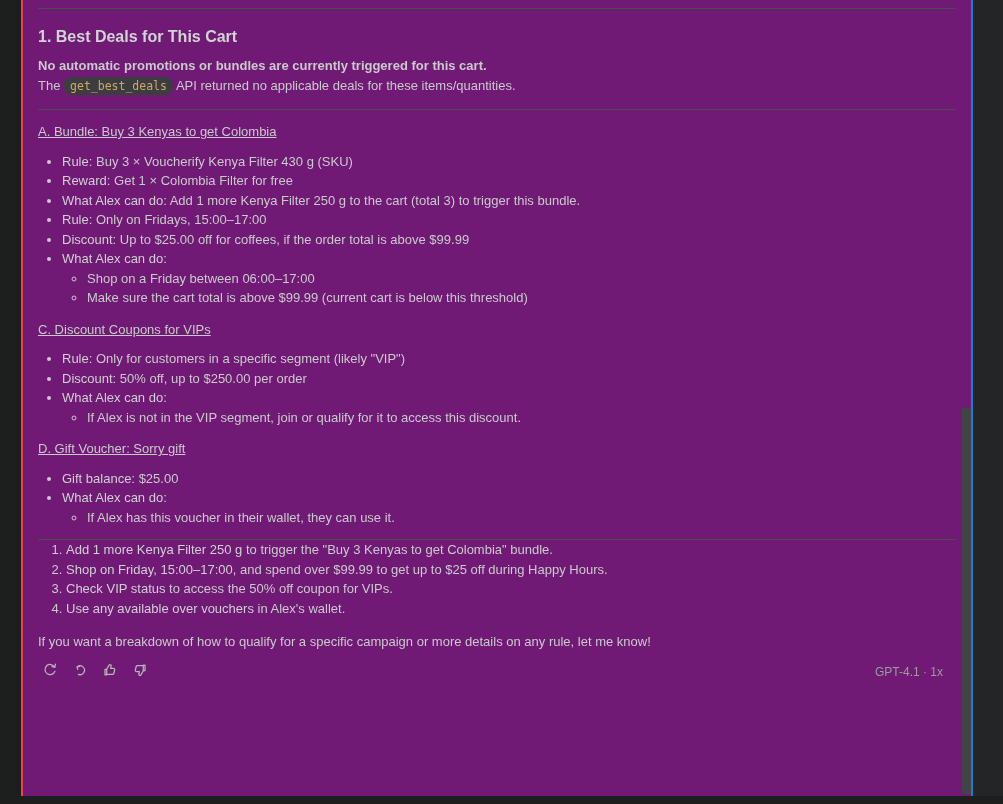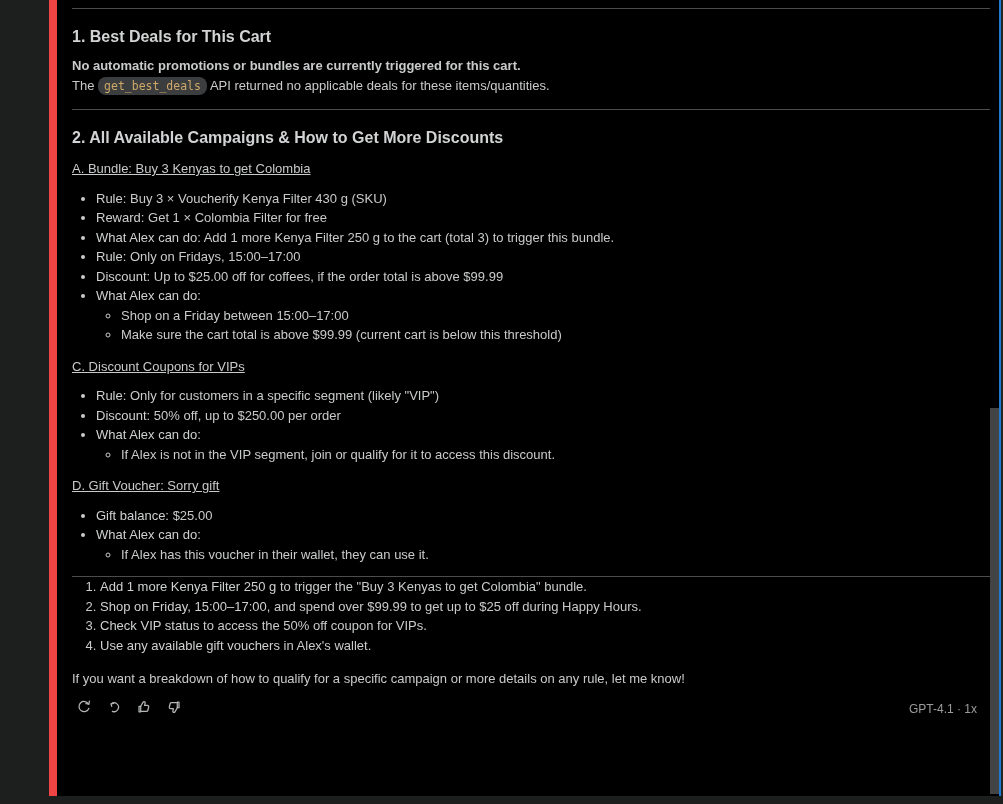--- a/index.html
+++ b/index.html
@@ -13,25 +13,24 @@
     font-size: 13px;
     color: #c9cacb;
     -webkit-font-smoothing: antialiased;
   }
   .right-strip {
     position: absolute; left: 973px; top: 0; width: 30px; height: 796px;
     background: #242526;
   }
   .panel {
     position: absolute; left: 21px; top: 0; width: 952px; height: 796px;
-    background: #000000;
-    border-left: 8px solid #ef4444;
+    background: #701a75;
+    border-left: 2px solid #ef4444;
     border-right: 2px solid #1f7ad0;
     overflow: hidden;
-    margin-left: 28px;
   }
   .content {
     position: absolute; left: 15px; top: 0; width: 918px;
     line-height: 1.5;
   }
   hr {
     border: none; border-top: 1px solid #4b4c4d; margin: 0;
   }
   .hr-top { margin-top: 8px; }
   .hr-mid { margin-top: 14px; }
@@ -87,35 +86,34 @@
   <div class="content">
 
     <hr class="hr-top">
 
     <h3>1. Best Deals for This Cart</h3>
     <p class="status-bold">No automatic promotions or bundles are currently triggered for this cart.</p>
     <p><span>The</span> <code class="chip">get_best_deals</code> <span>API returned no applicable deals for these items/quantities.</span></p>
 
     <hr class="hr-mid">
 
-    <h3>2. All Available Campaigns &amp; How to Get More Discounts</h3>
 
     <p class="campaign-title">A. Bundle: Buy 3 Kenyas to get Colombia</p>
     <ul class="camp">
       <li><strong>Rule:</strong> <span>Buy 3 × Voucherify Kenya Filter 430 g (SKU)</span></li>
       <li><strong>Reward:</strong> <span>Get 1 × Colombia Filter for free</span></li>
       <li><strong>What Alex can do:</strong> <span>Add 1 more Kenya Filter 250 g to the cart (total 3) to trigger this bundle.</span></li>
     </ul>
 
     <ul class="camp">
       <li><strong>Rule:</strong> <span>Only on Fridays, 15:00–17:00</span></li>
       <li><strong>Discount:</strong> <span>Up to $25.00 off for coffees, if the order total is above $99.99</span></li>
       <li><strong>What Alex can do:</strong>
         <ul>
-          <li>Shop on a Friday between 15:00–17:00</li>
+          <li>Shop on a Friday between 06:00–17:00</li>
           <li>Make sure the cart total is above $99.99 (current cart is below this threshold)</li>
         </ul>
       </li>
     </ul>
 
     <p class="campaign-title">C. Discount Coupons for VIPs</p>
     <ul class="camp">
       <li><strong>Rule:</strong> <span>Only for customers in a specific segment (likely "VIP")</span></li>
       <li><strong>Discount:</strong> <span>50% off, up to $250.00 per order</span></li>
       <li><strong>What Alex can do:</strong>
@@ -134,21 +132,21 @@
         </ul>
       </li>
     </ul>
 
     <hr class="hr-sum">
 
     <ol class="steps">
       <li><strong>Add 1 more Kenya Filter 250 g</strong> <span>to trigger the "Buy 3 Kenyas to get Colombia" bundle.</span></li>
       <li><strong>Shop on Friday, 15:00–17:00,</strong> <span>and spend over $99.99 to get up to $25 off during Happy Hours.</span></li>
       <li><strong>Check VIP status</strong> <span>to access the 50% off coupon for VIPs.</span></li>
-      <li><strong>Use any available gift vouchers</strong> <span>in Alex's wallet.</span></li>
+      <li><strong>Use any available over vouchers</strong> <span>in Alex's wallet.</span></li>
     </ol>
 
     <p class="closing">If you want a breakdown of how to qualify for a specific campaign or more details on any rule, let me know!</p>
 
     <div class="toolbar">
       <div class="icon-group">
         <button class="icon-btn" title="">
           <span>
             <svg width="16" height="16" viewBox="0 0 16 16">
               <path d="M12.9 9.3 A5.1 5.1 0 1 1 12.6 5.2"></path>

